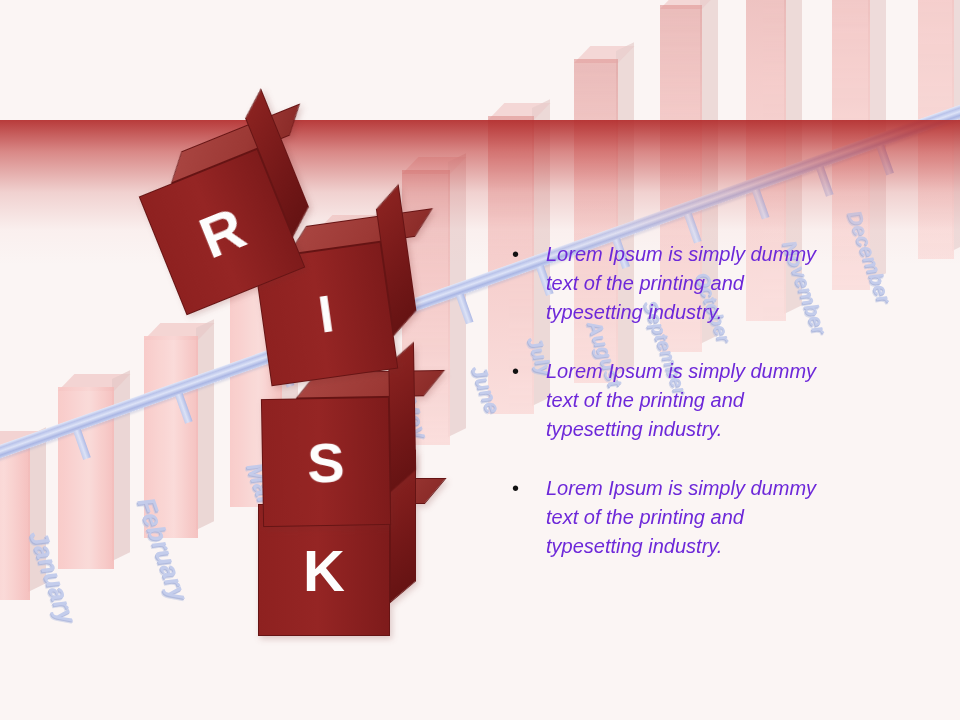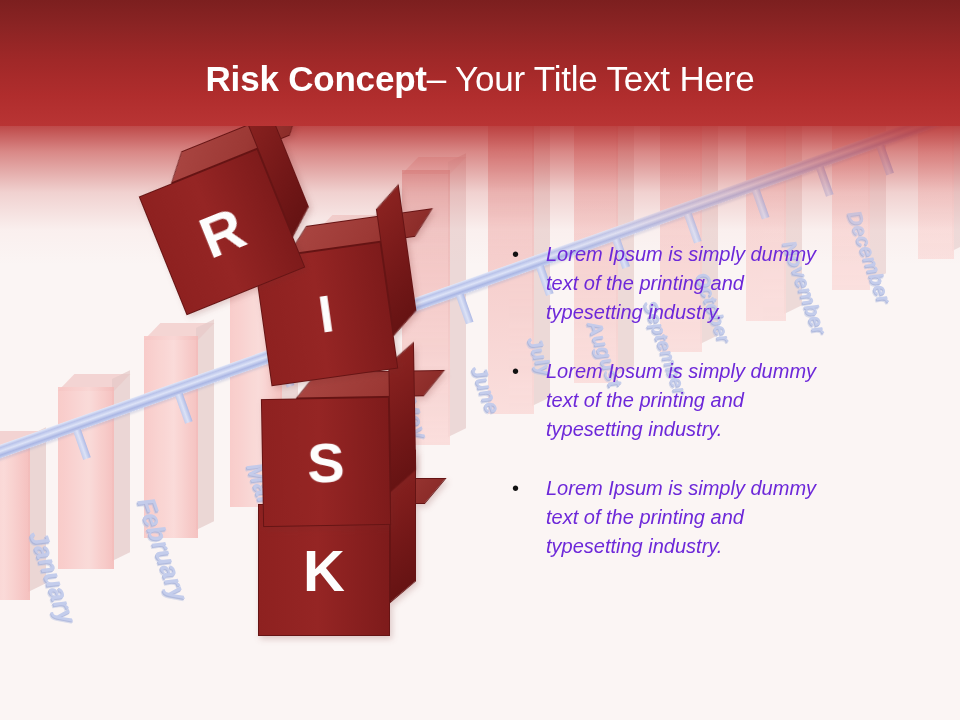--- a/index.html
+++ b/index.html
@@ -230,26 +230,20 @@
         <div class="month" style="left: 605px; top: 320px; font-size: 20px; transform: rotate(71deg) skewX(-12deg); transform-origin: left top; opacity: 0.95;">August</div>
         <div class="month" style="left: 660px; top: 300px; font-size: 19px; transform: rotate(71deg) skewX(-12deg); transform-origin: left top; opacity: 0.95;">September</div>
         <div class="month" style="left: 712px; top: 272px; font-size: 19px; transform: rotate(71deg) skewX(-12deg); transform-origin: left top; opacity: 0.95;">October</div>
         <div class="month" style="left: 800px; top: 240px; font-size: 20px; transform: rotate(71deg) skewX(-12deg); transform-origin: left top; opacity: 0.95;">November</div>
         <div class="month" style="left: 865px; top: 210px; font-size: 20px; transform: rotate(71deg) skewX(-12deg); transform-origin: left top; opacity: 0.95;">December</div>
       </div>
 
     <div class="top-glow"></div>
   </div>
 
-  <div class="header">
-    <div class="header-title">
-      <span class="title-strong">Risk Concept</span>
-        <span class="title-rest"> – Your Title Text Here</span>
-    </div>
-  </div>
 
   <div id="cubes-host">
       <div class="cube" style="left: 158px; top: 168px; width: 128px; height: 128px; transform: rotate(-22deg); z-index: 5; filter: drop-shadow(rgba(120, 40, 40, 0.22) 2px 3px 3px);">
         <div class="c-top"></div>
         <div class="c-side"></div>
         <div class="c-front">
           <span style="font-size:58px;">R</span>
         </div>
       </div>
       <div class="cube" style="left: 262px; top: 250px; width: 128px; height: 128px; transform: rotate(-8deg); z-index: 4; filter: drop-shadow(rgba(120, 40, 40, 0.22) 2px 3px 3px);">

